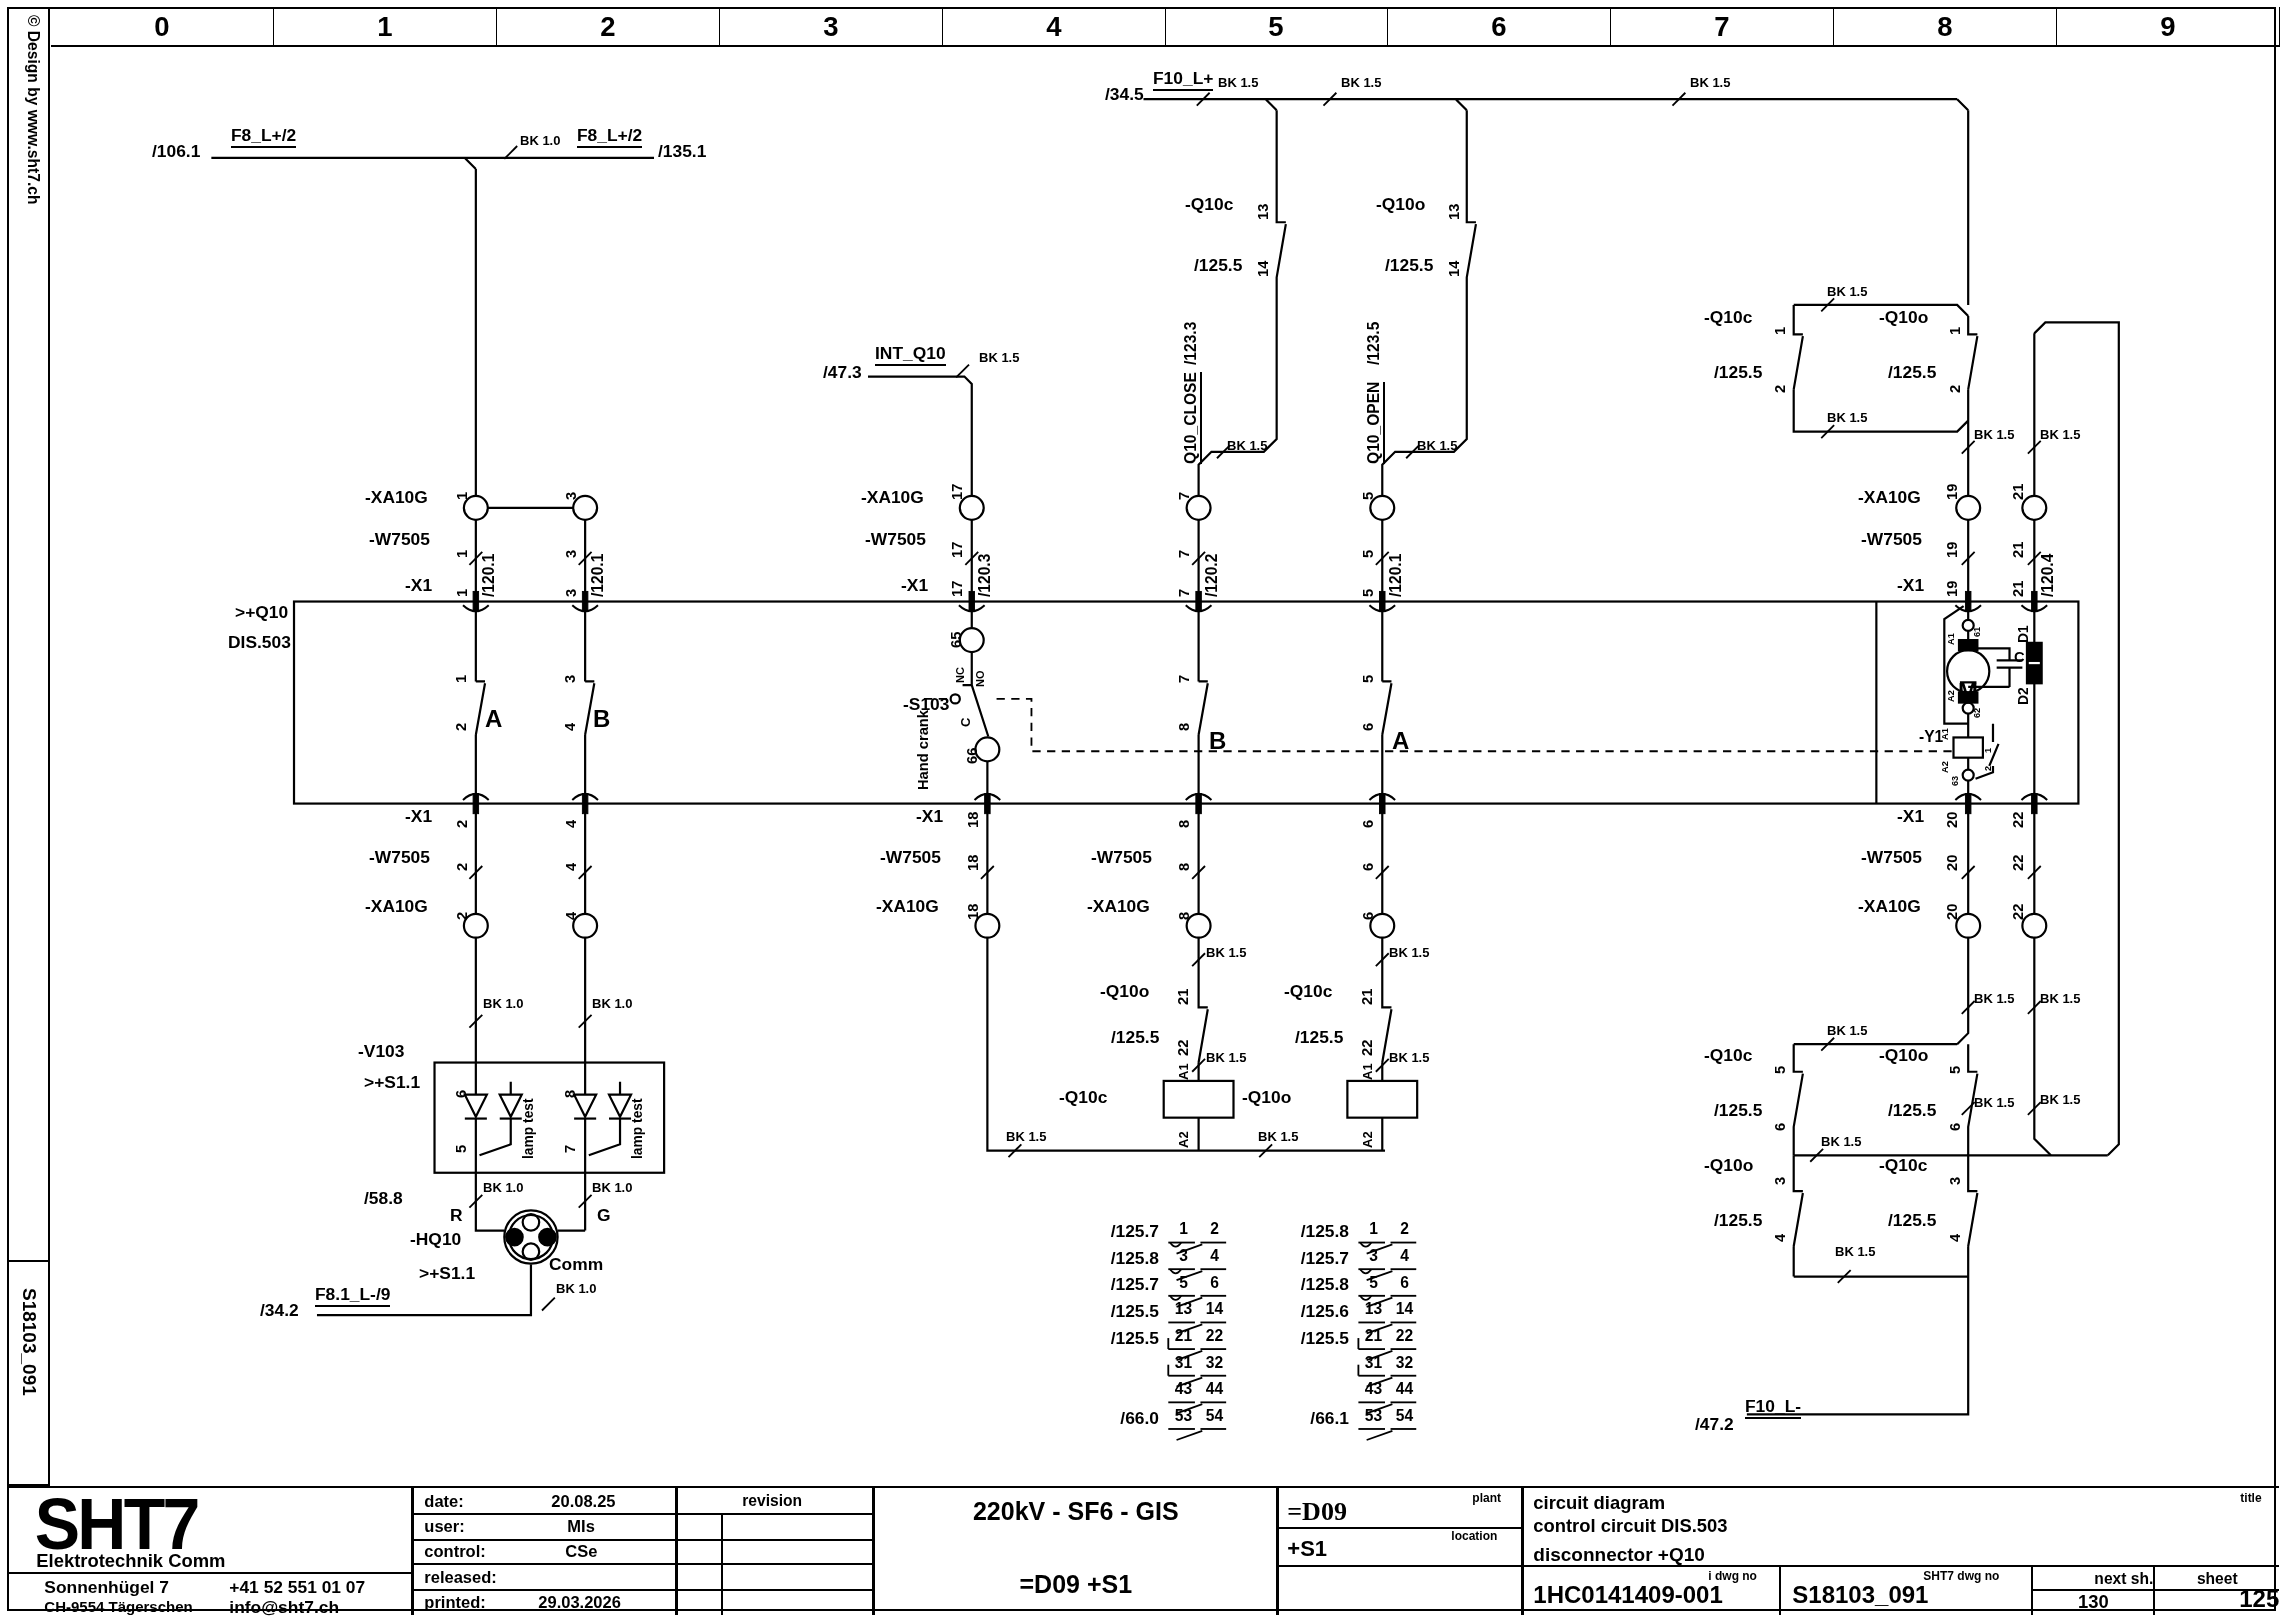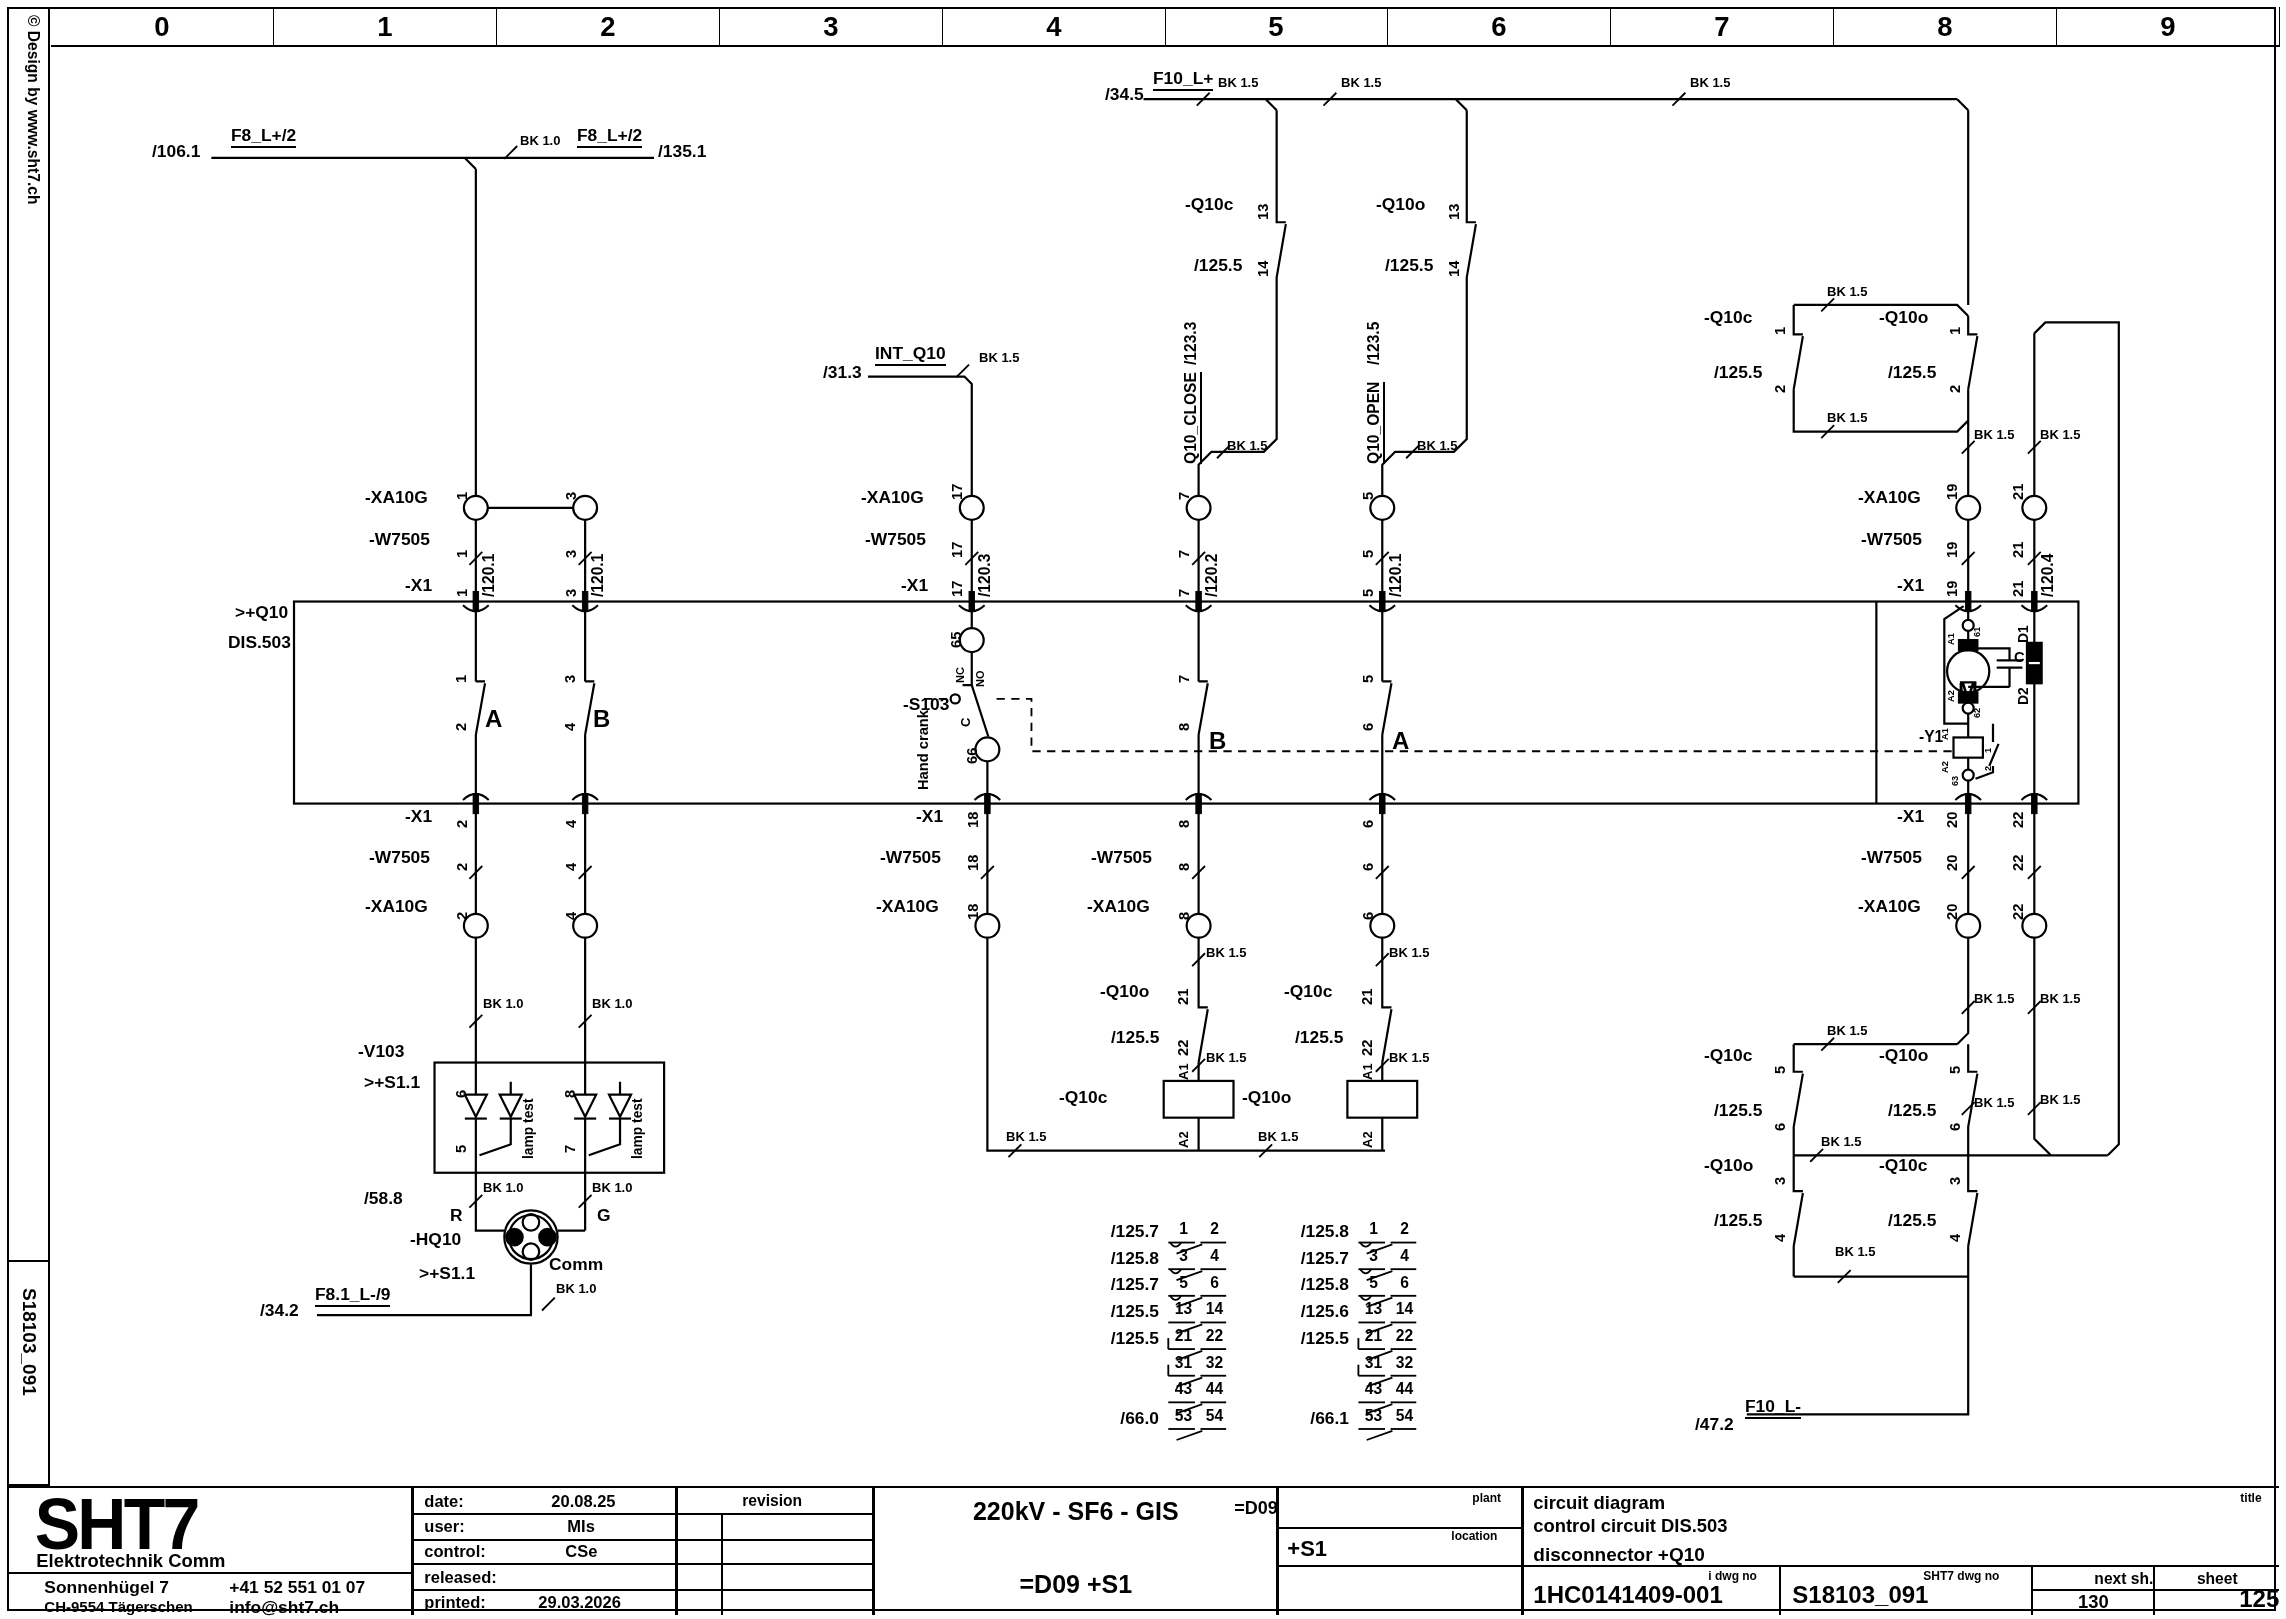--- a/index.html
+++ b/index.html
@@ -361,21 +361,21 @@
       <div class="sl sm" style="left: 483px; top: 1181px;">BK 1.0</div>
       <div class="sl sm" style="left: 592px; top: 1181px;">BK 1.0</div>
       <div class="sl lb" style="left: 450px; top: 1207px;">R</div>
       <div class="sl lb" style="left: 597px; top: 1207px;">G</div>
       <div class="sl lb" style="left: 410px; top: 1231px;">-HQ10</div>
       <div class="sl lb" style="left: 419px; top: 1265px;">&gt;+S1.1</div>
       <div class="sl lb" style="left: 549px; top: 1256px;">Comm</div>
       <div class="sl sm" style="left: 556px; top: 1282px;">BK 1.0</div>
       <div class="sl lb" style="left: 260px; top: 1302px;">/34.2</div>
       <div class="sl lb un" style="left: 315px; top: 1286px;">F8.1_L-/9</div>
-      <div class="sl lb" style="left: 823px; top: 364px;">/31.3</div>
+      <div class="sl lb" style="left: 823px; top: 364px;">/47.3</div>
       <div class="sl lb un" style="left: 875px; top: 345px;">INT_Q10</div>
       <div class="sl sm" style="left: 979px; top: 351px;">BK 1.5</div>
       <div class="sl lb" style="left: 861px; top: 489px;">-XA10G</div>
       <div class="sl pn rot" style="left: 950px; top: 500px;">17</div>
       <div class="sl lb" style="left: 865px; top: 531px;">-W7505</div>
       <div class="sl pn rot" style="left: 950px; top: 558px;">17</div>
       <div class="sl vt rot" style="left: 977px; top: 597px;">/120.3</div>
       <div class="sl lb" style="left: 901px; top: 577px;">-X1</div>
       <div class="sl pn rot" style="left: 950px; top: 597px;">17</div>
       <div class="sl pn rot" style="left: 949px; top: 648px;">65</div>
@@ -605,21 +605,21 @@
     <div class="fl" style="left:668px;top:101px;width:200px;height:1.8px;"></div>
     <div class="fl" style="left:714px;top:25px;width:1.8px;height:102px;"></div>
     <div class="ftxt" style="left:735px;top:4.6px;font-size:15.6px;">revision</div>
 
     <div class="ftxt" style="left:868px;top:11px;width:401px;text-align:center;font-size:25px;">220kV - SF6 - GIS</div>
     <div class="ftxt" style="left:868px;top:84px;width:401px;text-align:center;font-size:25px;">=D09 +S1</div>
 
     <div class="fl" style="left:1269px;top:39px;width:248px;height:1.8px;"></div>
     <div class="fl" style="left:1269px;top:77px;width:248px;height:1.8px;"></div>
     <div class="ftxt" style="left:1465px;top:3.7px;font-size:12px;">plant</div>
-    <div class="ftxt" style="left:1227px;top:11px;font-size:18px;">=D09</div>
+    <div class="ftxt" style="left:1280px;top:11px;font-size:26px;font-family:Liberation Serif, serif;">=D09</div>
     <div class="ftxt" style="left:1444px;top:42px;font-size:12px;">location</div>
     <div class="ftxt" style="left:1280px;top:50px;font-size:22px;">+S1</div>
 
     <div class="fl" style="left:1514px;top:77px;width:758px;height:1.8px;"></div>
     <div class="fl" style="left:1772px;top:77px;width:1.8px;height:50px;"></div>
     <div class="fl" style="left:2024px;top:77px;width:1.8px;height:50px;"></div>
     <div class="fl" style="left:2146px;top:77px;width:1.8px;height:50px;"></div>
     <div class="fl" style="left:2024px;top:101px;width:248px;height:1.8px;"></div>
     <div class="ftxt" style="left:2233px;top:3.7px;font-size:12px;">title</div>
     <div class="ftxt" style="left:1526px;top:5.5px;font-size:18.4px;">circuit diagram</div>

